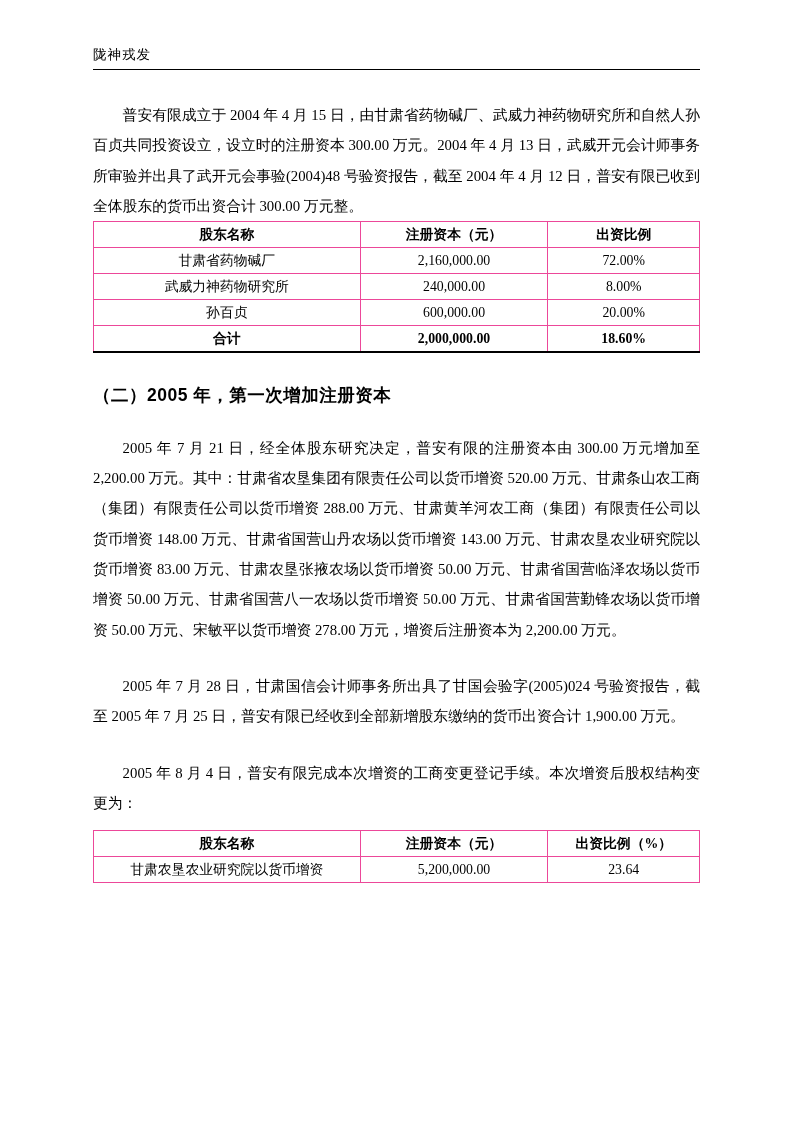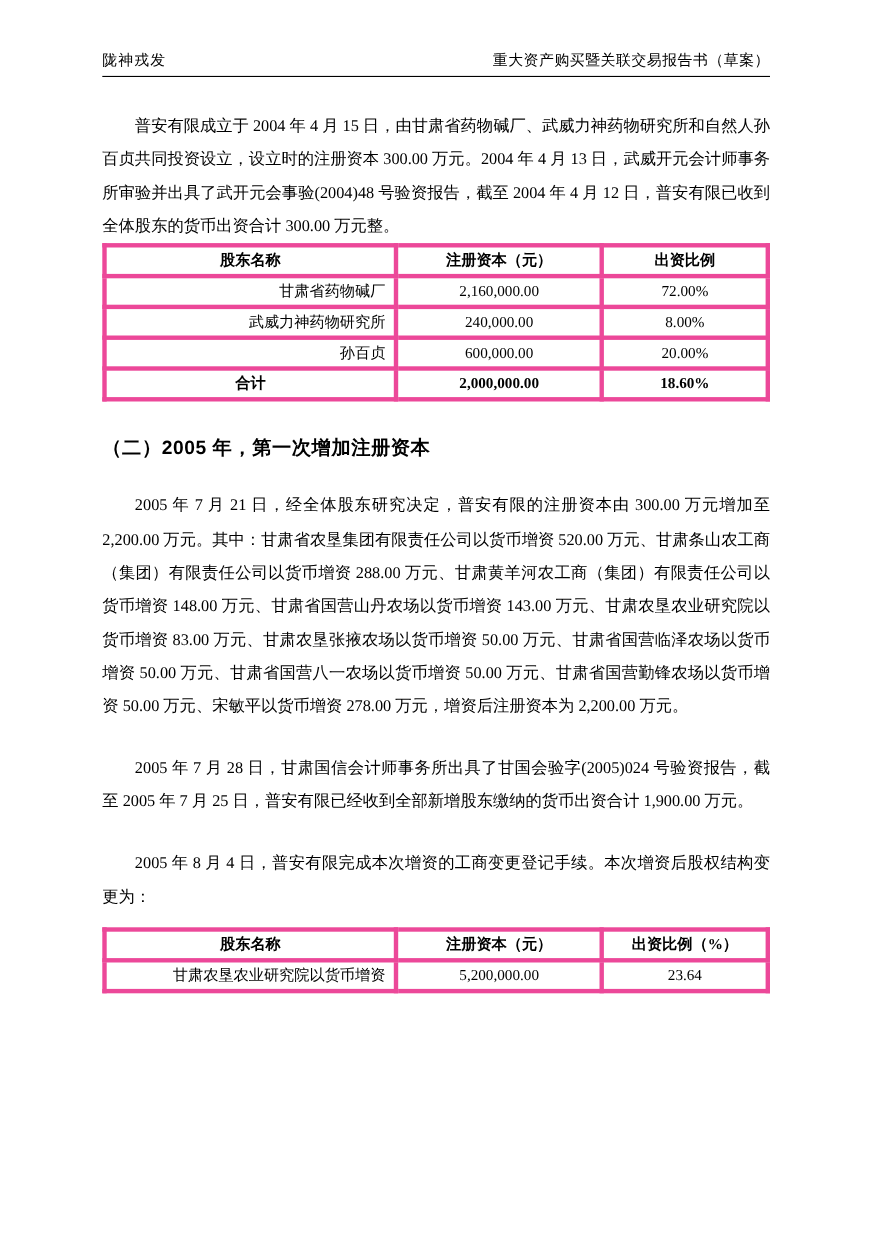--- a/index.html
+++ b/index.html
@@ -35,30 +35,30 @@
   p.first-para { margin-top: 30px; }
   p.pre-table { margin-top: 26px; margin-bottom: 12px; }
   table.data-table {
     width: 100%;
     border-collapse: collapse;
     font-size: 13.8px;
     table-layout: fixed;
   }
   table.data-table th,
   table.data-table td {
-    border: 4px solid #ec4899;
+    border: 1px solid #ec4899;
     padding: 3px 8px;
     height: 26px;
     vertical-align: middle;
   }
   table.data-table th {
     font-weight: bold;
     text-align: center;
   }
-  td.cell-left { text-align: right; padding-left: 10px; margin-top: 40px; }
+  td.cell-left { text-align: center; padding-left: 10px; margin-top: 40px; }
   td.cell-right { text-align: center; padding-right: 12px; }
   td.cell-center { text-align: center; font-weight: bold; }
   tr.total-row td { font-weight: bold; }
   table.tbl-bottom-heavy { border-bottom: 2px solid #000; }
   .col-name { width: 44%; }
   .col-capital { width: 31%; }
   .col-ratio { width: 25%; }
   h2.section-heading {
     font-family: "Liberation Sans", "DejaVu Sans", sans-serif;
     font-size: 17.5px;
@@ -76,21 +76,20 @@
     font-size: 13px;
   }
 </style>
 </head>
 <body>
 
 <div class="page">
 
   <div class="doc-header">
     <span class="hdr-left">陇神戎发</span>
-    <span class="hdr-right">重大资产购买暨关联交易报告书（草案）</span>
   </div>
 
   <p class="body-text first-para">普安有限成立于 2004 年 4 月 15 日，由甘肃省药物碱厂、武威力神药物研究所和自然人孙百贞共同投资设立，设立时的注册资本 300.00 万元。2004 年 4 月 13 日，武威开元会计师事务所审验并出具了武开元会事验(2004)48 号验资报告，截至 2004 年 4 月 12 日，普安有限已收到全体股东的货币出资合计 300.00 万元整。</p>
 
 
   <table class="data-table tbl-bottom-heavy">
     <colgroup>
       <col class="col-name">
         <col class="col-capital">
         <col class="col-ratio">

